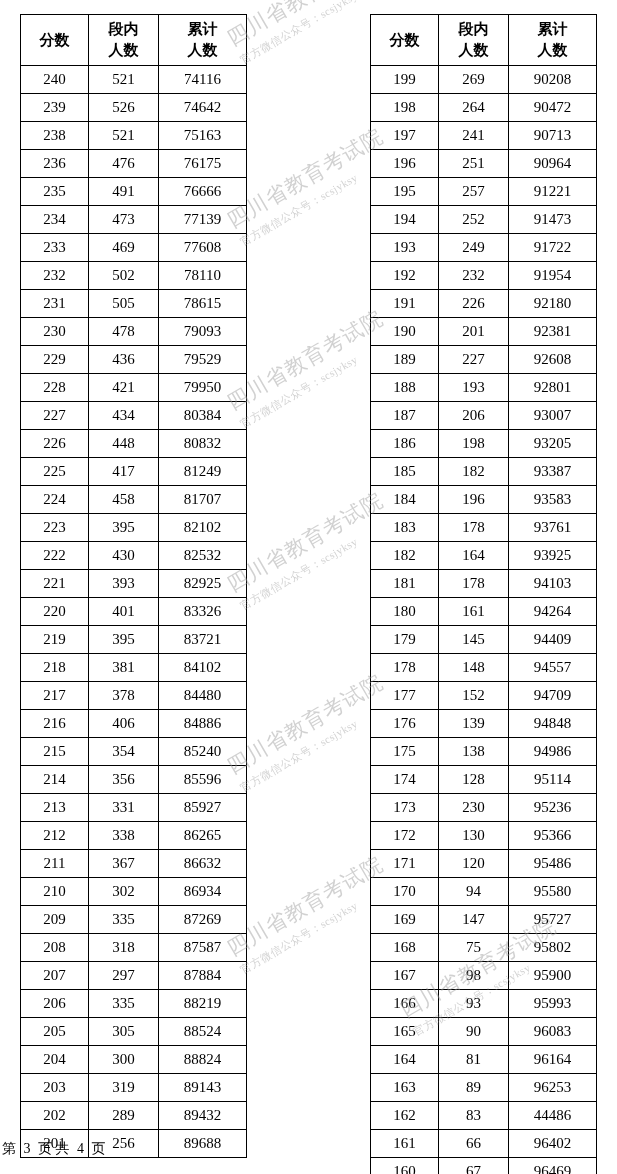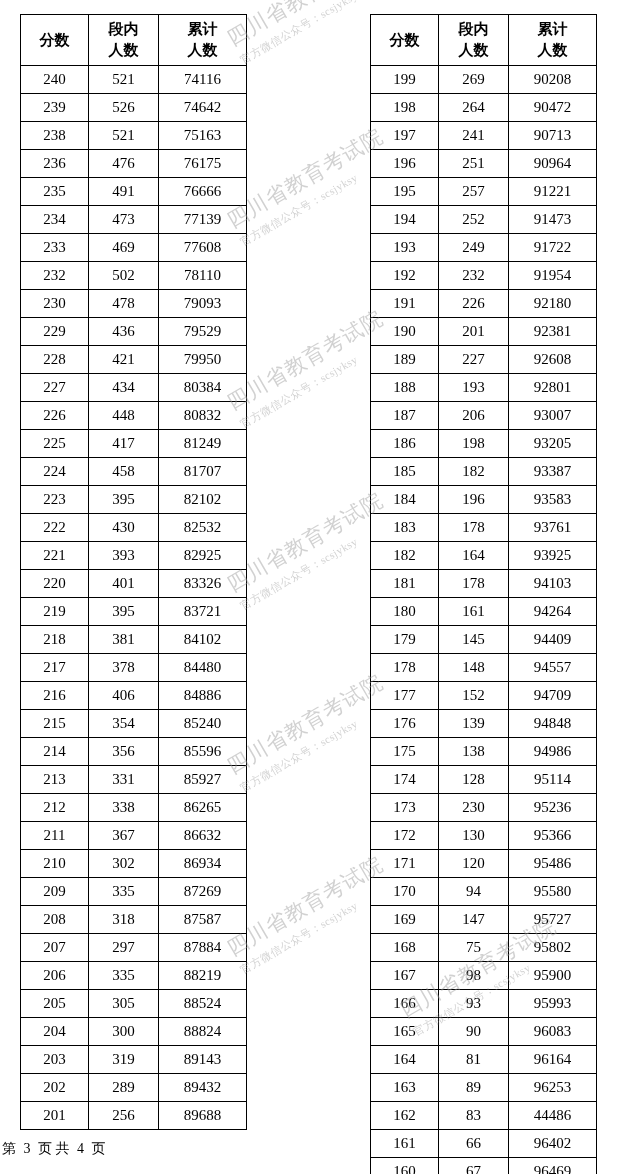--- a/index.html
+++ b/index.html
@@ -163,20 +163,25 @@
             <td>233</td>
             <td>469</td>
             <td>77608</td>
           </tr>
           <tr>
             <td>232</td>
             <td>502</td>
             <td>78110</td>
           </tr>
           <tr>
+            <td>231</td>
+            <td>505</td>
+            <td>78615</td>
+          </tr>
+          <tr>
             <td>230</td>
             <td>478</td>
             <td>79093</td>
           </tr>
           <tr>
             <td>229</td>
             <td>436</td>
             <td>79529</td>
           </tr>
           <tr>

